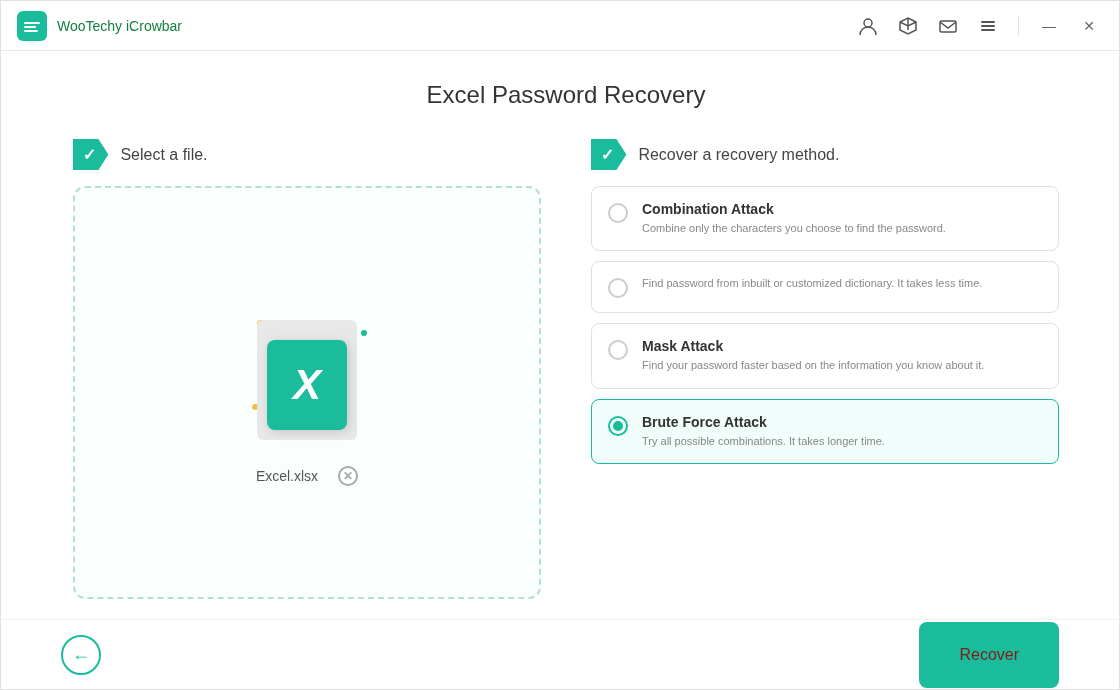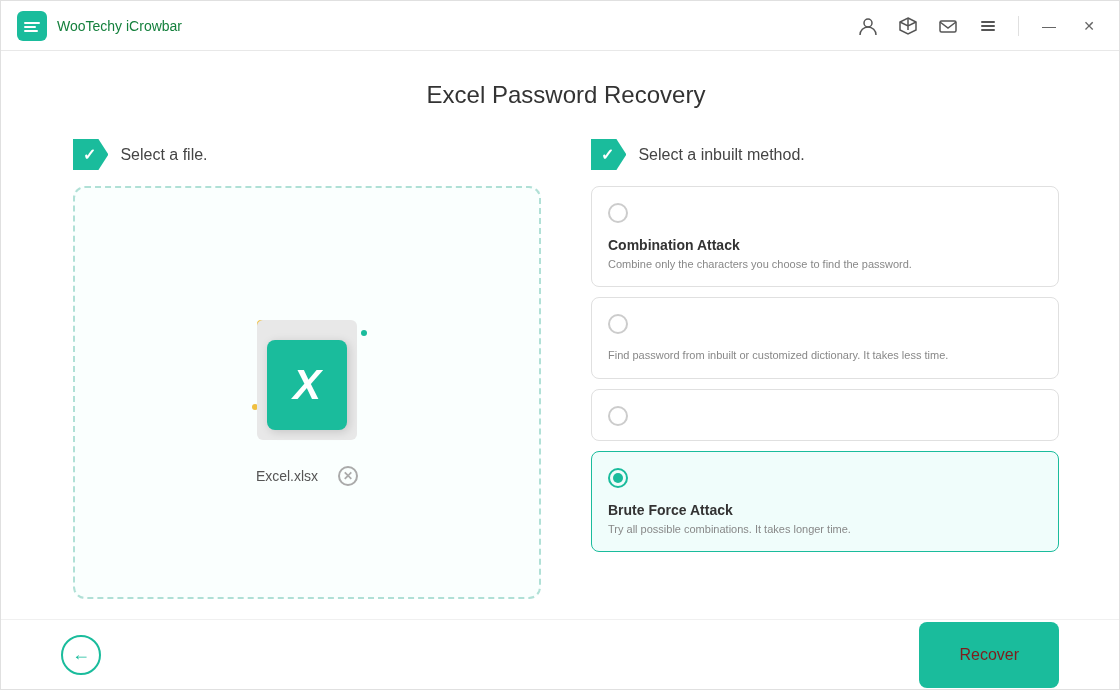--- a/index.html
+++ b/index.html
@@ -230,21 +230,20 @@
       border: 1px solid #e0e0e0;
       border-radius: 8px;
       padding: 14px 16px;
       margin-bottom: 10px;
       display: flex;
       align-items: flex-start;
       gap: 14px;
       cursor: pointer;
       background: white;
       transition: border-color 0.2s;
-      flex-direction: column;
     }
     .method-card.selected {
       border-color: #1abc9c;
       background: #f0fdfb;
     }
     .radio-outer {
       width: 20px;
       height: 20px;
       border-radius: 50%;
       border: 2px solid #ccc;
@@ -398,39 +397,43 @@
             <div class="remove-btn">✕</div>
           </div>
         </div>
       </div>
 
       <div class="right-panel">
         <div class="section-header">
           <div class="step-badge">
             <span>✓</span>
           </div>
-          <span class="section-label">Select a inbuilt method.</span>
+          <span class="section-label">Recover a recovery method.</span>
         </div>
 
         <div id="methods-container">
             <div class="method-card">
               <div class="radio-outer"></div>
               <div class="method-info">
                 <div class="method-title">Combination Attack</div>
                 <div class="method-desc">Combine only the characters you choose to find the password.</div>
               </div>
             </div>
             <div class="method-card">
               <div class="radio-outer"></div>
               <div class="method-info">
                 <div class="method-desc">Find password from inbuilt or customized dictionary. It takes less time.</div>
               </div>
             </div>
             <div class="method-card">
               <div class="radio-outer"></div>
+              <div class="method-info">
+                <div class="method-title">Mask Attack</div>
+                <div class="method-desc">Find your password faster based on the information you know about it.</div>
+              </div>
             </div>
             <div class="method-card selected">
               <div class="radio-outer selected">
                 <div class="radio-inner"></div>
               </div>
               <div class="method-info">
                 <div class="method-title">Brute Force Attack</div>
                 <div class="method-desc">Try all possible combinations. It takes longer time.</div>
               </div>
             </div>

